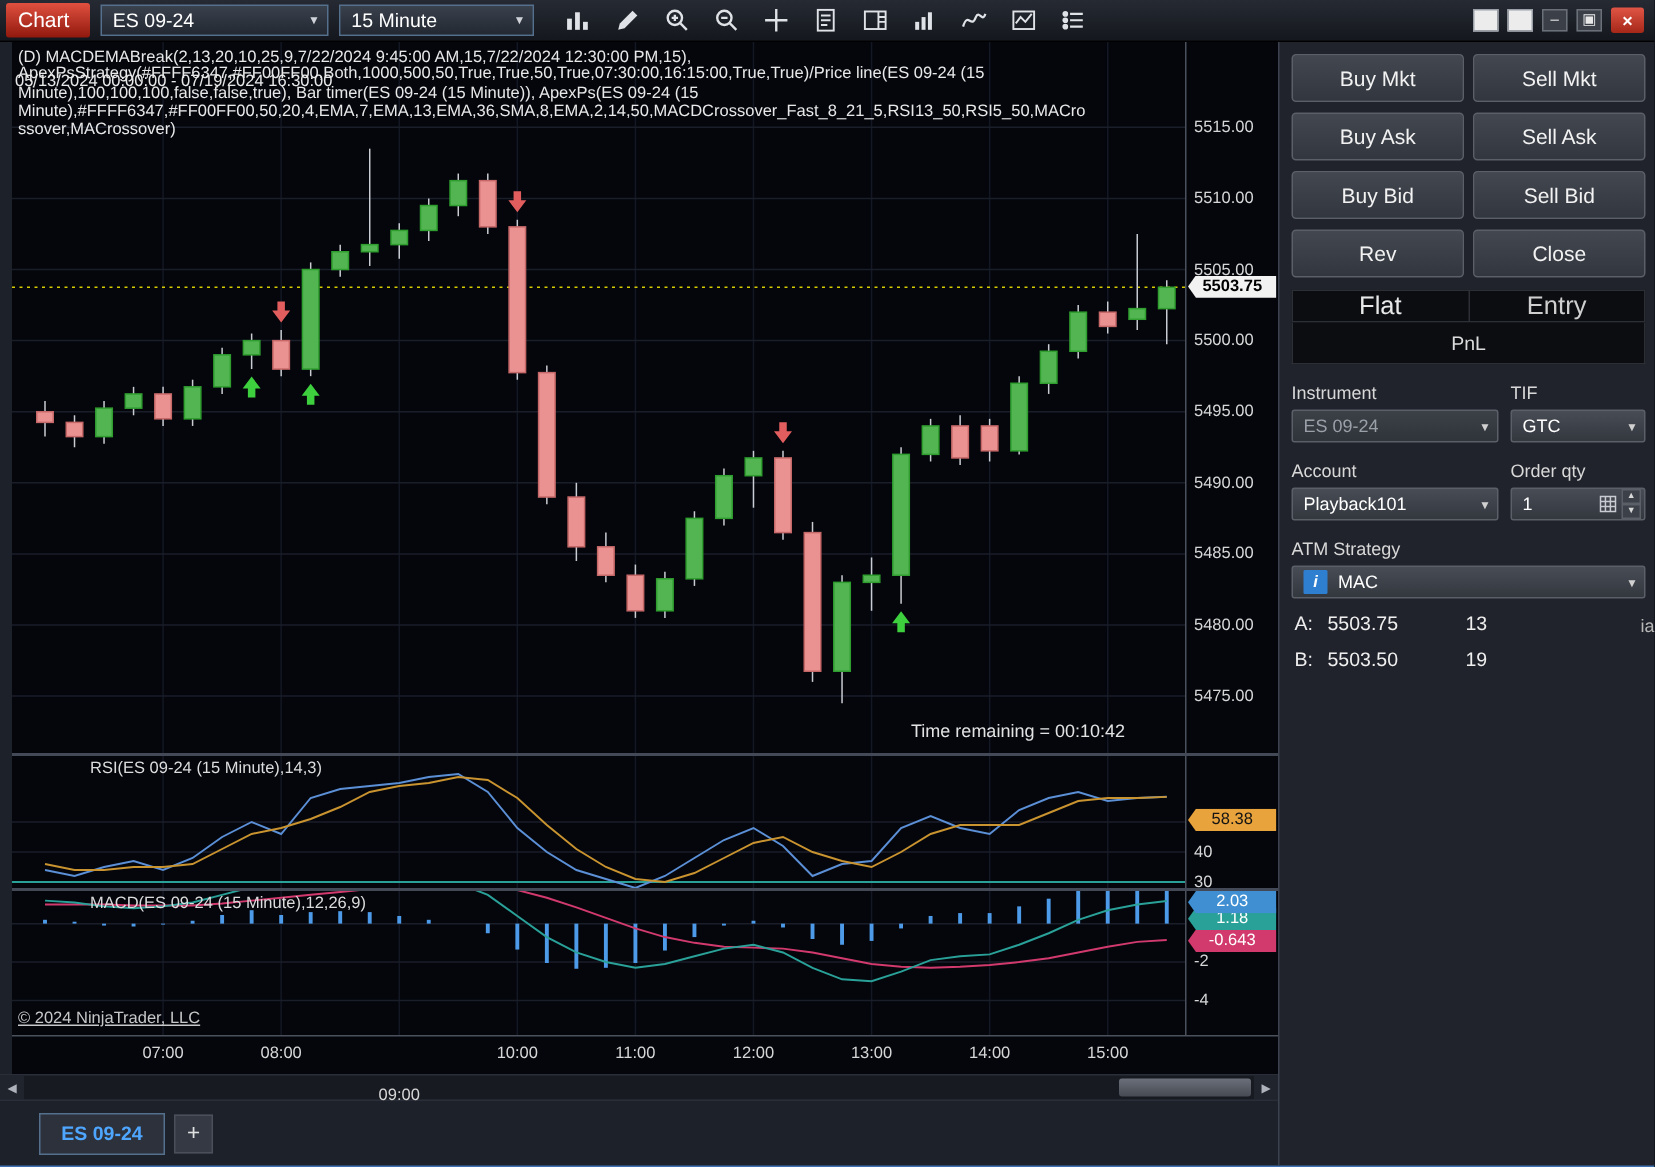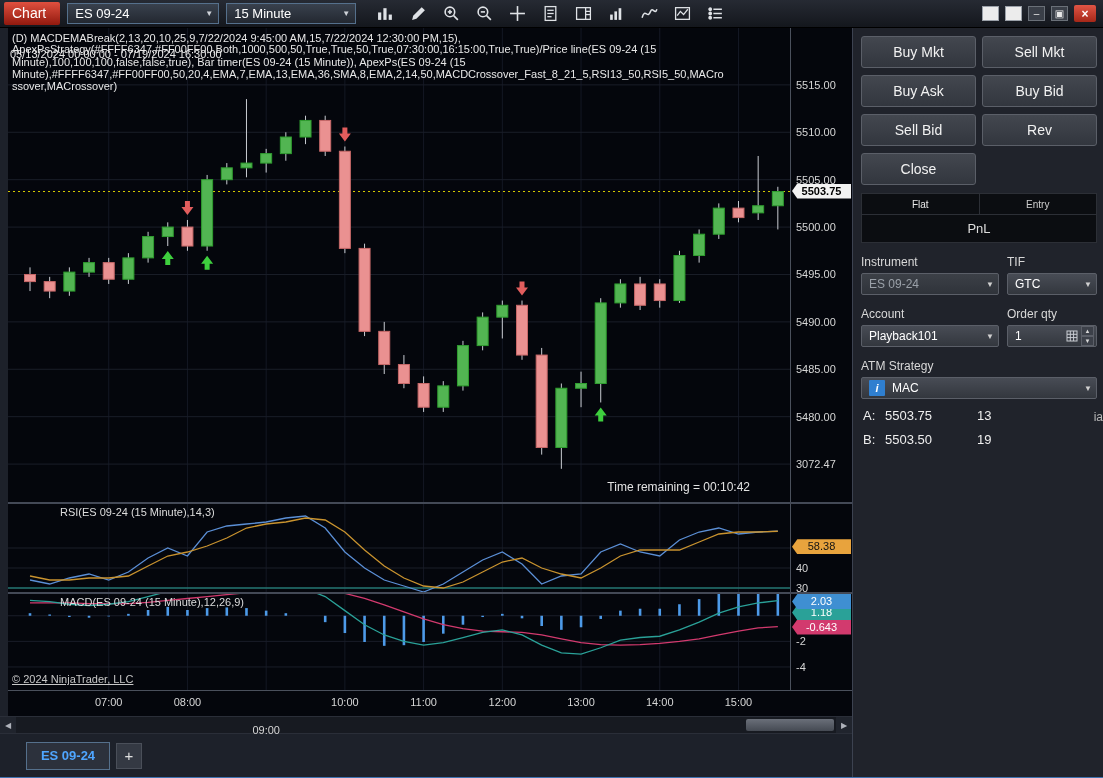--- a/index.html
+++ b/index.html
@@ -54,21 +54,21 @@
 
   .tab-bar { height:44px; background:#1d212a; display:flex; align-items:center; padding-left:26px; gap:6px; border-top:1px solid #2a2e38; width:852px; }
   .chart-tab2 { width:84px; height:28px; background:#2c313c; border:1px solid #55708c; color:#4fa6ff; font-weight:bold; font-size:13px; display:flex; align-items:center; justify-content:center; }
   .add-tab { width:26px; height:26px; background:#343943; border:1px solid #4a4f59; color:#e0e0e0; font-size:15px; display:flex; align-items:center; justify-content:center; }
 
   
   .trade-panel { flex:1; background:#20232b; border-left:1px solid #3c4250; padding:8px 6px 0 8px; position:relative; color:#e4e4e4; font-size:12px; }
   .btn-grid { display:grid; grid-template-columns:1fr 1fr; gap:7px 6px; }
   .tp-btn { height:32px; background:linear-gradient(#43474f,#32363e); border:1px solid #5b5f68; border-radius:3px; color:#f2f2f2; font-size:14px; display:flex; align-items:center; justify-content:center; cursor:pointer; }
   .fe-row { display:flex; margin-top:8px; border:1px solid #2c2f36; background:#0b0d11; height:22px; }
-  .fe-cell { flex:1; display:flex; align-items:center; justify-content:center; color:#e8e8e8; font-size:10px; }
+  .fe-cell { flex:1; display:flex; align-items:center; justify-content:center; color:#e8e8e8; font-size:17px; }
   .fe-cell + .fe-cell { border-left:1px solid #2c2f36; color:#cfcfcf; }
   .pnl-row { height:28px; background:#0b0d11; border:1px solid #2c2f36; border-top:0; display:flex; align-items:center; justify-content:center; font-size:13px; color:#dcdcdc; }
   .form-row { display:grid; grid-template-columns:138px 90px; gap:0 8px; margin-top:12px; align-items:center; }
   .form-row.tight { margin-top:4px; }
   .flabel { color:#d8d8d8; font-size:12px; }
   .dd { height:22px; background:linear-gradient(#484c55,#33373e); border:1px solid #5b5f68; border-radius:2px; display:flex; align-items:center; padding:0 4px 0 7px; color:#fff; font-size:12px; }
   .dd .chev { margin-left:auto; font-size:8px; color:#d0d0d0; }
   .dd.disabled { color:#9aa0a8; background:linear-gradient(#3c4047,#2f333a); }
   .qty { height:22px; background:linear-gradient(#484c55,#33373e); border:1px solid #5b5f68; border-radius:2px; display:flex; align-items:center; padding:0 2px 0 7px; color:#fff; }
   .qty .val { flex:1; }
@@ -308,21 +308,21 @@
           <div class="axis" id="axis-main">
             <div class="axis-badge" id="price-marker" style="top: 155.53px;">5503.75</div>
           <div class="tick" style="top: 49.88px;">5515.00</div>
               <div class="tick" style="top: 97.28px;">5510.00</div>
               <div class="tick" style="top: 144.68px;">5505.00</div>
               <div class="tick" style="top: 192.08px;">5500.00</div>
               <div class="tick" style="top: 239.48px;">5495.00</div>
               <div class="tick" style="top: 286.88px;">5490.00</div>
               <div class="tick" style="top: 334.28px;">5485.00</div>
               <div class="tick" style="top: 381.68px;">5480.00</div>
-              <div class="tick" style="top: 429.08px;">3072.47</div>
+              <div class="tick" style="top: 429.08px;">5475.00</div>
             </div>
         </div>
         <div class="hdiv"></div>
 
         <div class="pane" style="height:88px">
           <div class="plot">
             <svg id="svg-rsi" width="782" height="88" viewBox="0 0 782 88">
                 <line x1="100.72" y1="0" x2="100.72" y2="88" stroke="#141824"></line>
                 <line x1="179.44" y1="0" x2="179.44" y2="88" stroke="#141824"></line>
                 <line x1="258.15999999999997" y1="0" x2="258.15999999999997" y2="88" stroke="#141824"></line>
@@ -445,20 +445,21 @@
         <div class="chart-tab2">ES 09-24</div>
         <div class="add-tab">+</div>
       </div>
     </div>
 
     <div class="trade-panel">
       <div class="btn-grid">
         <button class="tp-btn">Buy Mkt</button>
         <button class="tp-btn">Sell Mkt</button>
         <button class="tp-btn">Buy Ask</button>
+        <button class="tp-btn">Sell Ask</button>
         <button class="tp-btn">Buy Bid</button>
         <button class="tp-btn">Sell Bid</button>
         <button class="tp-btn">Rev</button>
         <button class="tp-btn">Close</button>
       </div>
       <div class="fe-row">
         <div class="fe-cell">Flat</div>
         <div class="fe-cell">Entry</div>
       </div>
       <div class="pnl-row">PnL</div>

